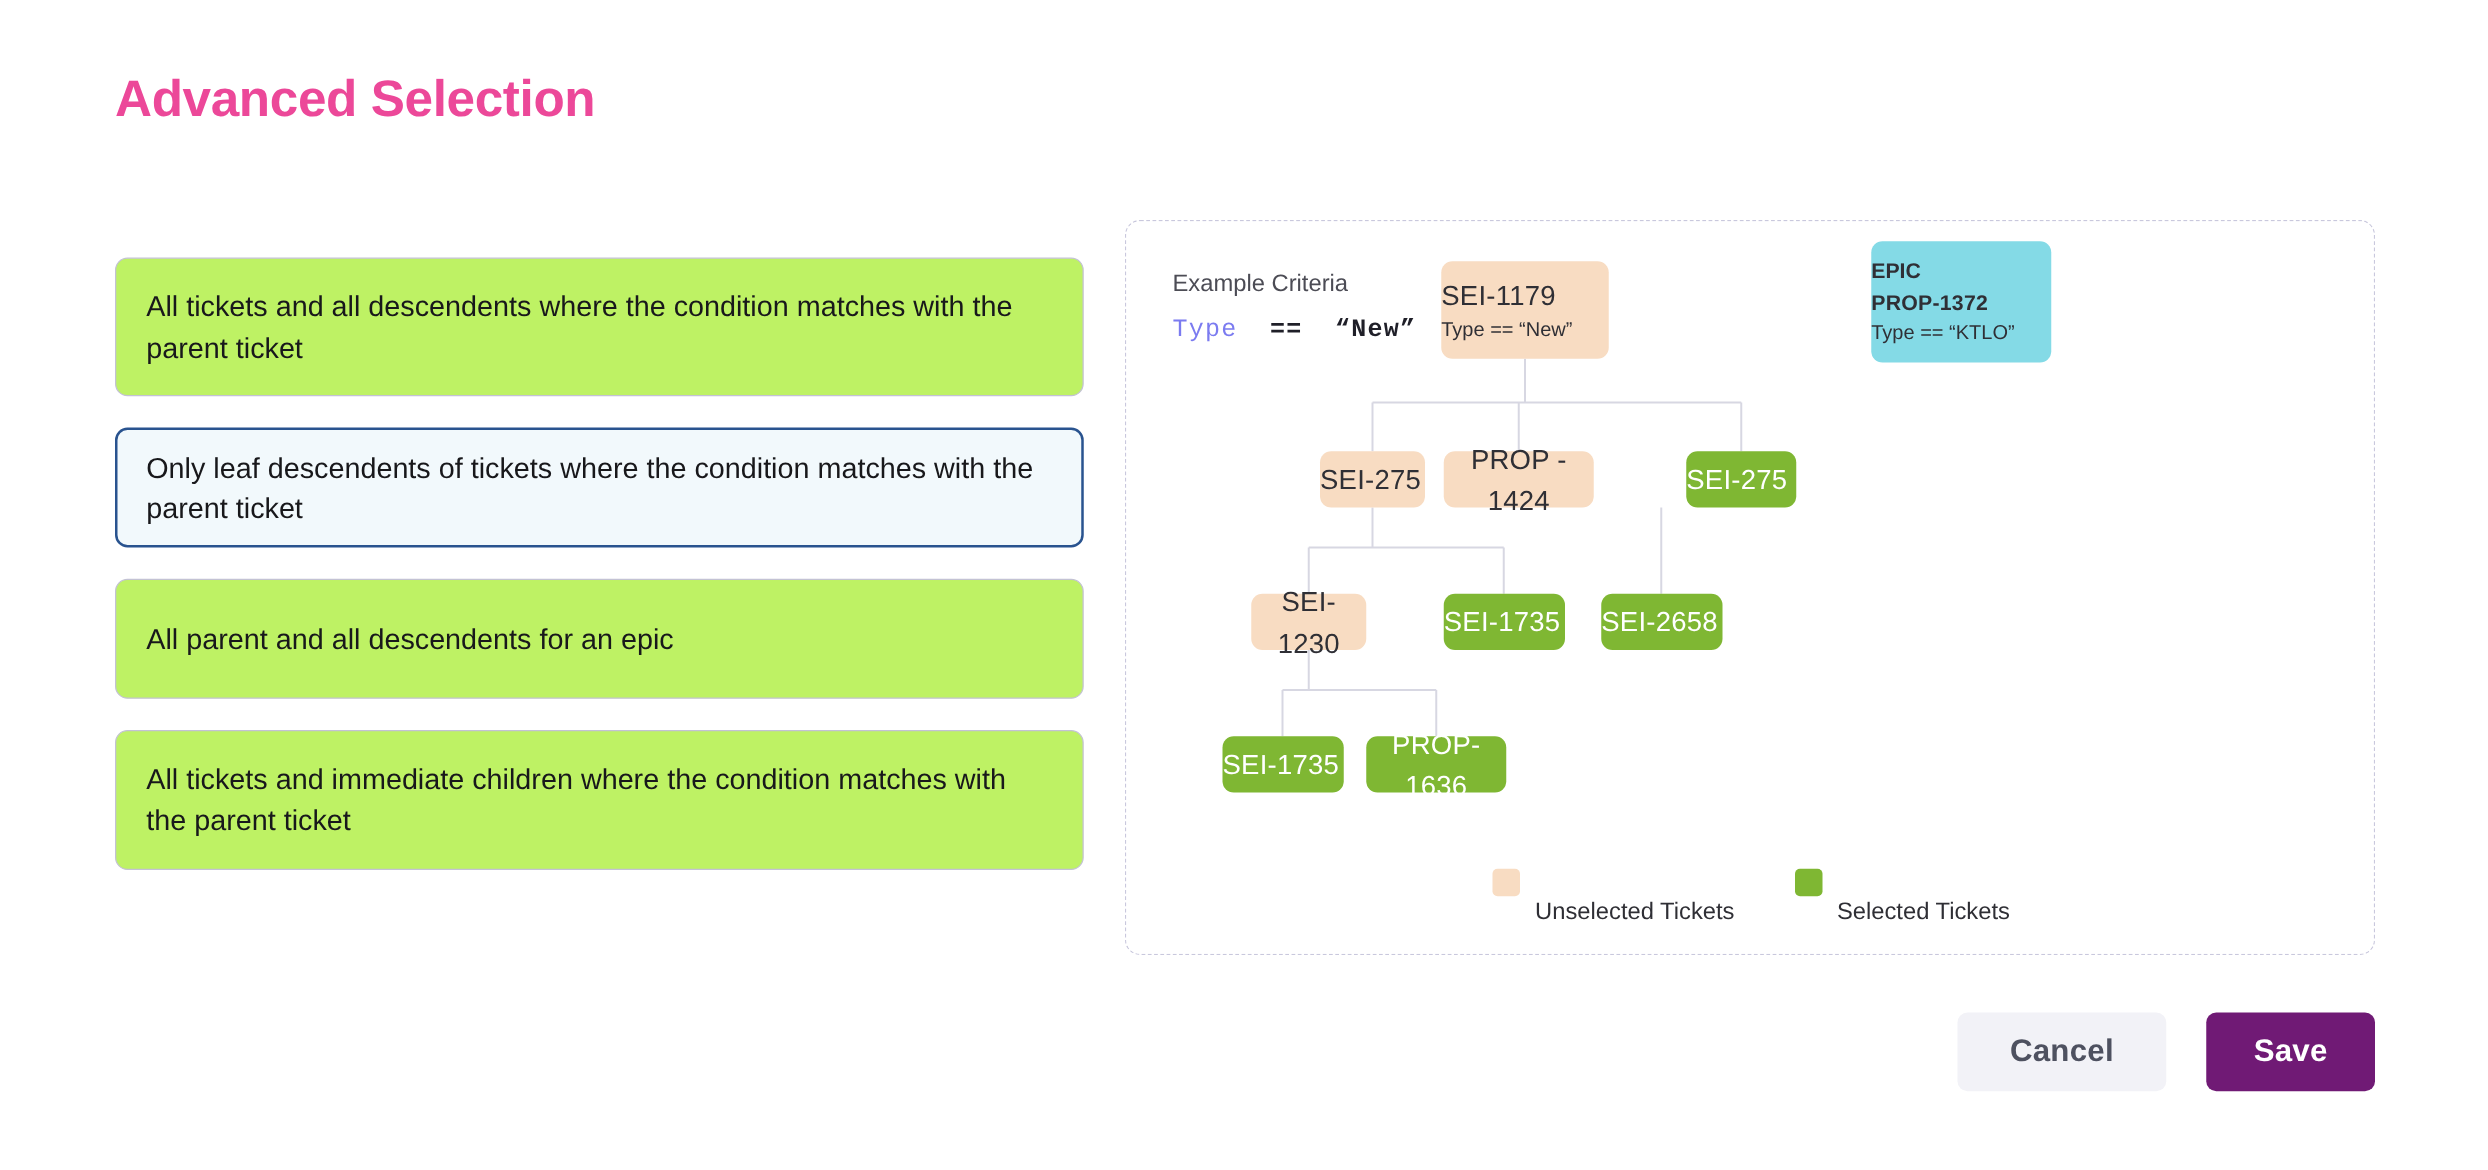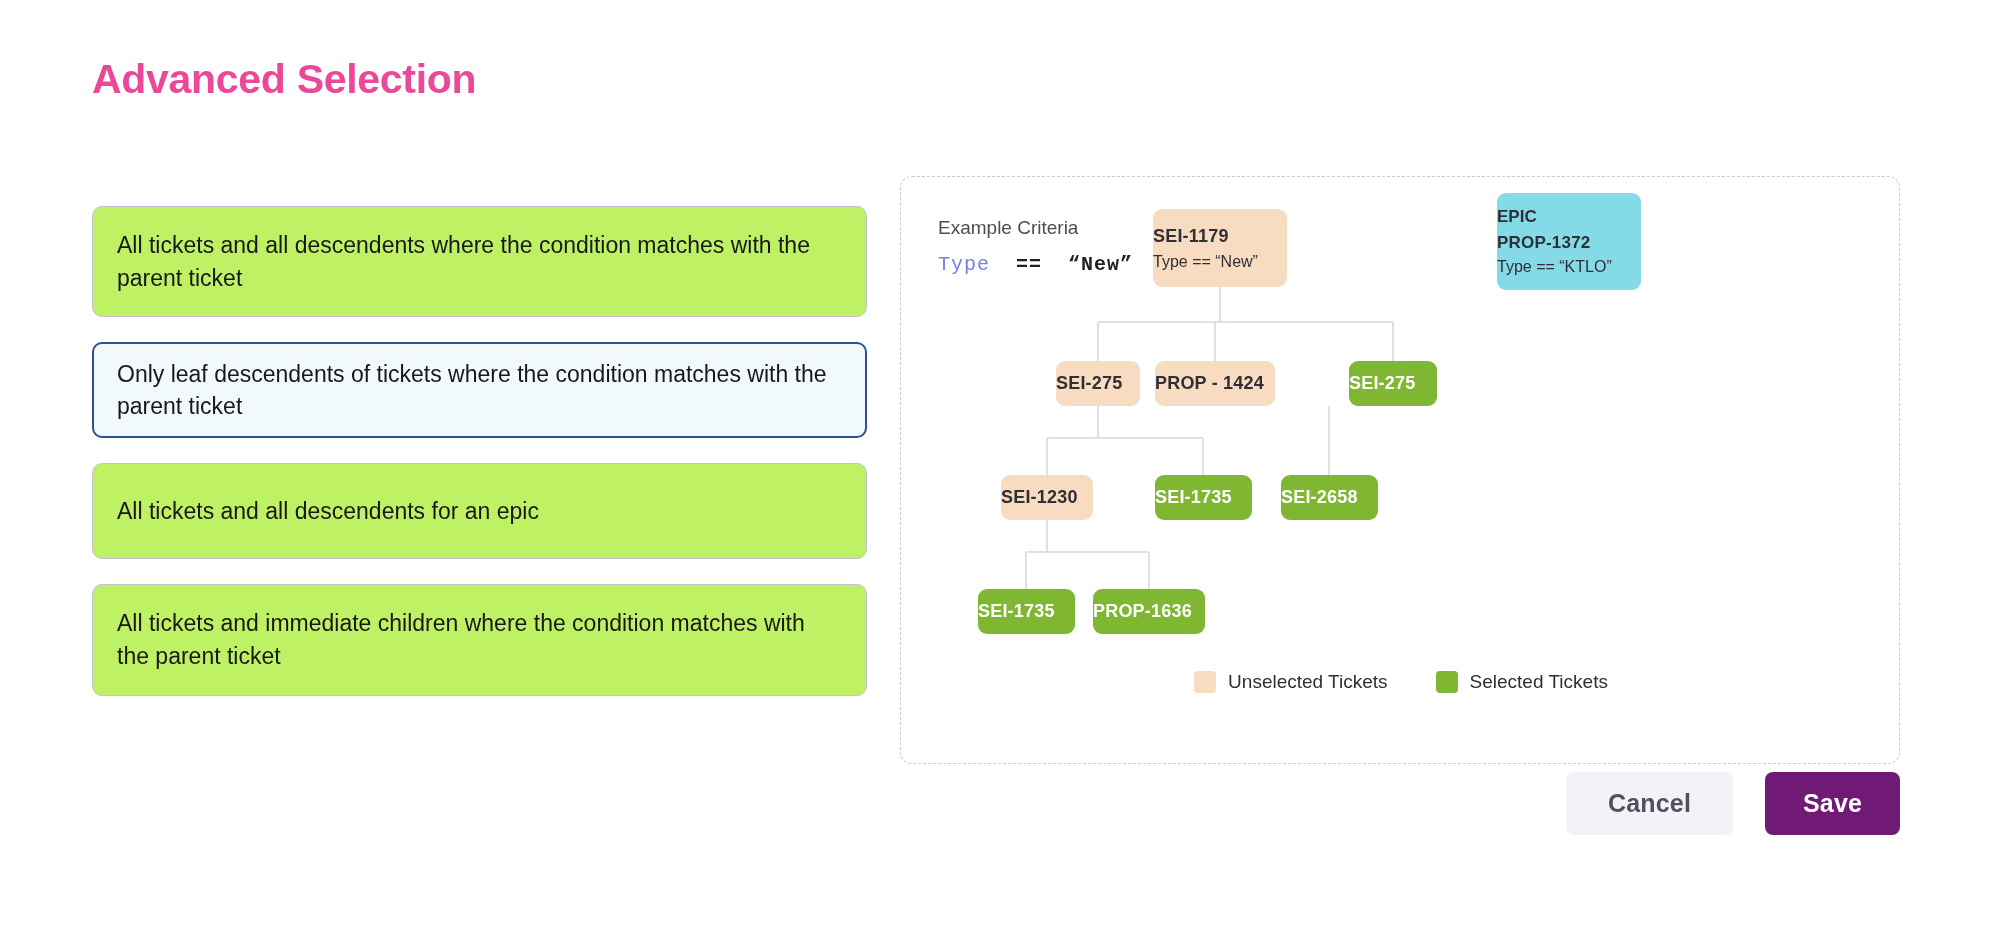--- a/index.html
+++ b/index.html
@@ -105,22 +105,22 @@
     align-items: flex-start;
     justify-content: center;
     text-align: center;
     cursor: pointer;
   }
   .node.unselected { background: #f8dcc2; color: #2f2f35; }
   .node.selected   { background: #7fb733; color: #ffffff; }
   .node.epic       { background: #84dae6; color: #2f2f35; }
 
   .node .n-key {
-    font-size: 18px;
-    font-weight: 700;
+    font-size: 22px;
+    font-weight: 400;
     letter-spacing: 0.2px;
     line-height: 1.5;
   }
   .node .n-sub {
     font-size: 16px;
     font-weight: 400;
     line-height: 1.5;
   }
   .node.epic .n-key { font-size: 17px; font-weight: 700; }
   .node.epic .n-sub { font-size: 16px; }
@@ -160,27 +160,28 @@
   .legend-swatch {
     width: 22px; height: 22px;
     border-radius: 4px;
   }
   .legend-swatch.unselected { background: #f8dcc2; }
   .legend-swatch.selected   { background: #7fb733; }
   .legend-label {
     font-size: 19px;
     color: #2f2f35;
     white-space: nowrap;
+    margin-top: 48px;
   }
 
   
   .footer {
     position: absolute;
     right: 90px;
-    top: 772px;
+    top: 810px;
     display: flex;
     align-items: center;
     gap: 32px;
   }
   .btn {
     border: none;
     border-radius: 8px;
     font-size: 25px;
     font-weight: 700;
     cursor: pointer;
@@ -208,21 +209,21 @@
   <div class="page-title">Advanced Selection</div>
 
   <div class="options">
     <div class="option-card">
       <span class="option-text">All tickets and all descendents where the condition matches with the parent ticket</span>
     </div>
     <div class="option-card selected">
       <span class="option-text">Only leaf descendents of tickets where the condition matches with the parent ticket</span>
     </div>
     <div class="option-card">
-      <span class="option-text">All tickets and all descendents for an epic</span>
+      <span class="option-text">All parent and all descendents for an epic</span>
     </div>
     <div class="option-card">
       <span class="option-text">All tickets and immediate children where the condition matches with the parent ticket</span>
     </div>
   </div>
 
   <div class="diagram-panel">
 
     <div class="criteria-label">Example Criteria</div>
     <div class="criteria-expr">

